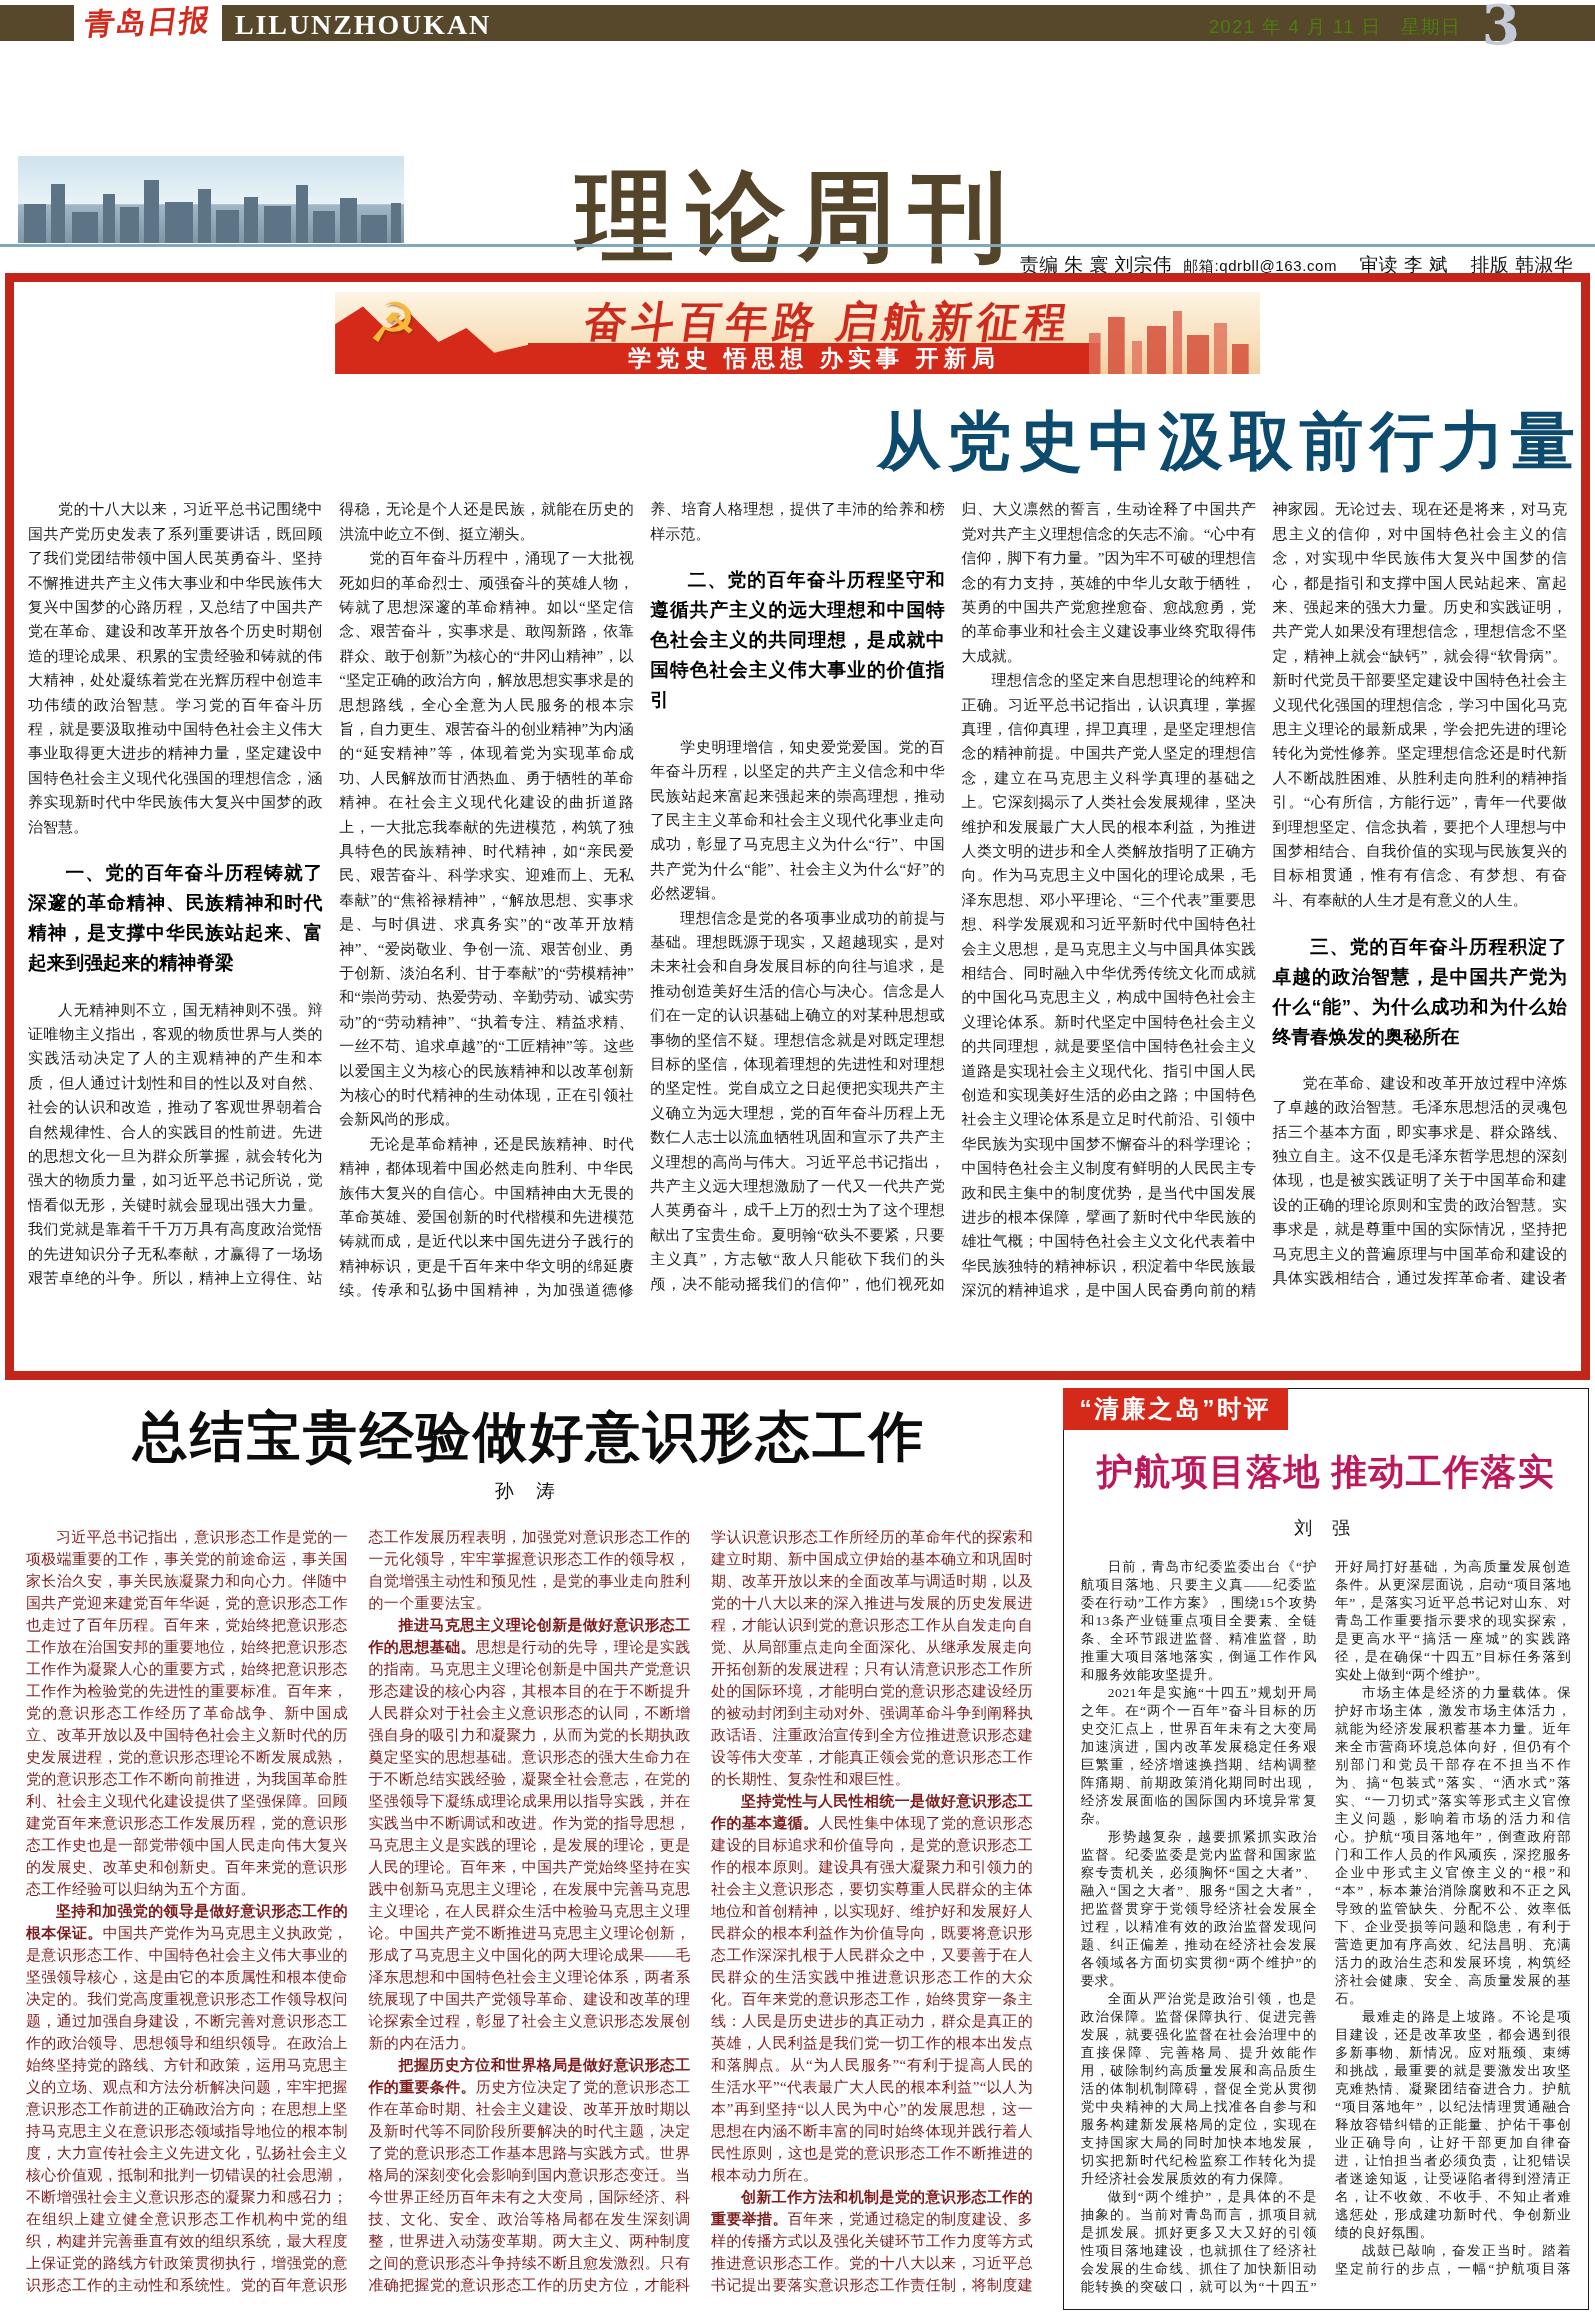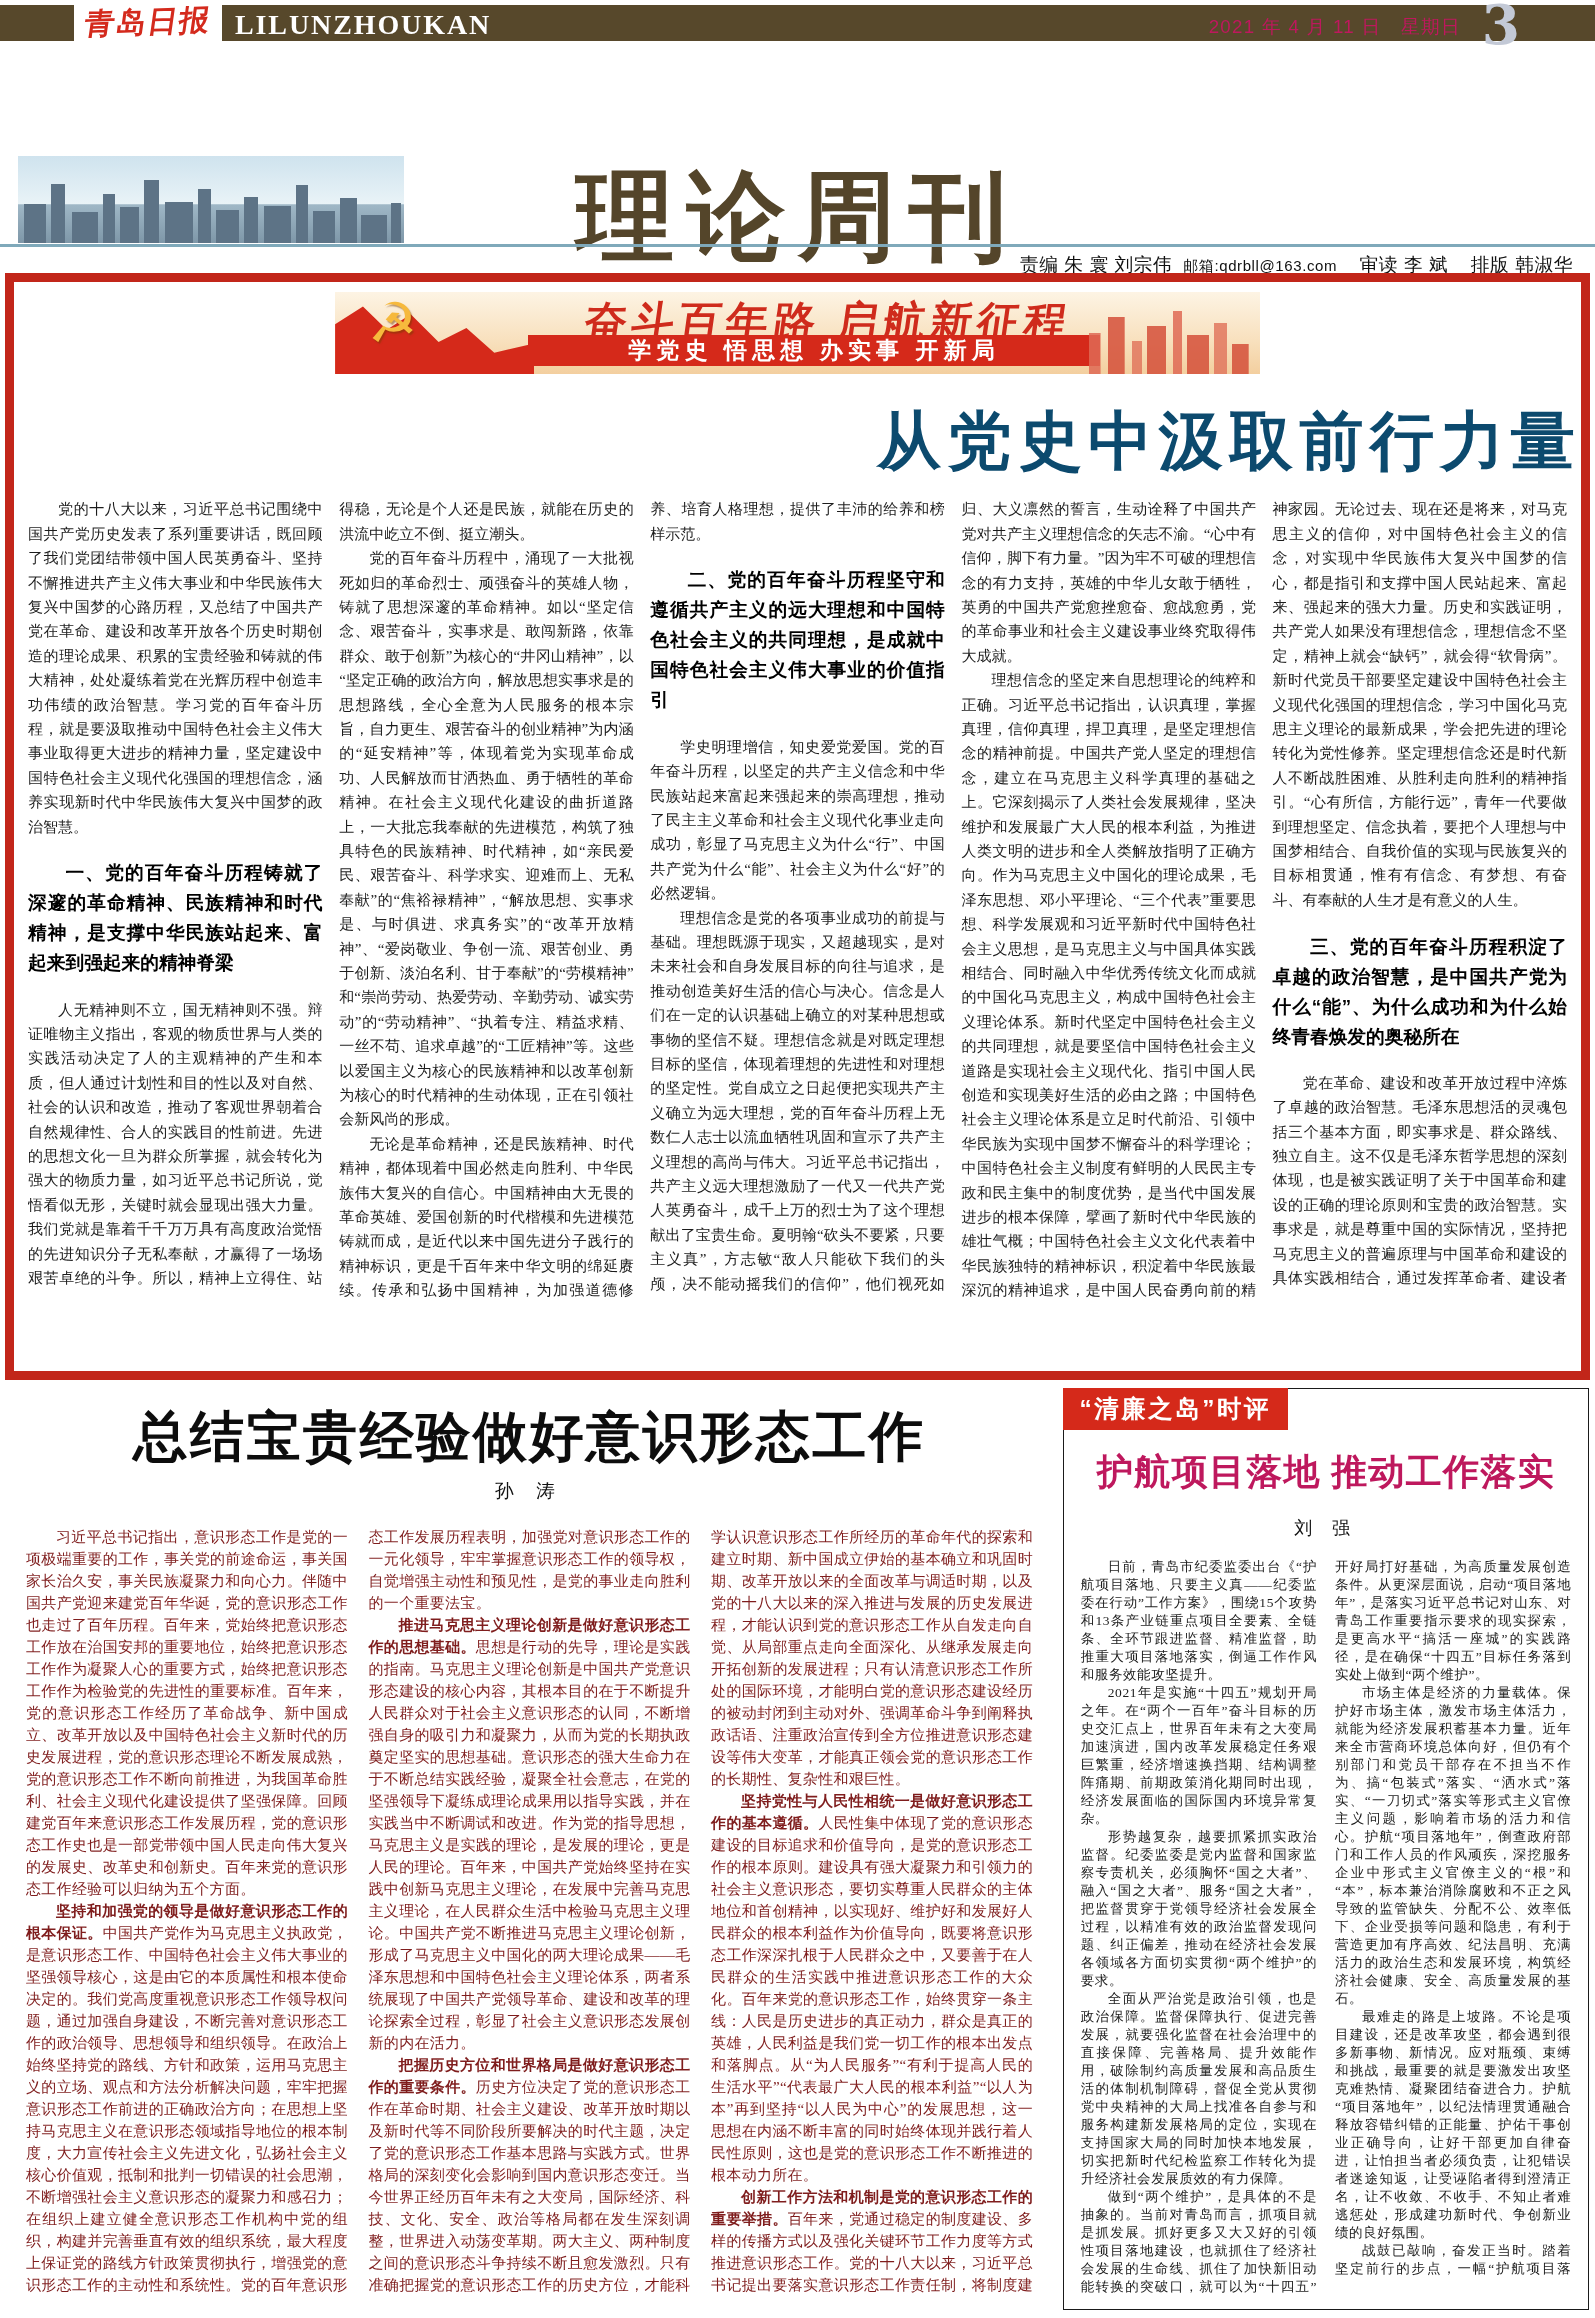--- a/index.html
+++ b/index.html
@@ -7,21 +7,21 @@
         font-family:"Liberation Serif", serif;color:#111;overflow:hidden;}
 
   
   .topbar{position:absolute;left:0;top:5.1px;width:100%;height:36px;background:#57482b;}
   .logo-panel{position:absolute;left:74px;top:0;width:148px;height:44px;background:#fff;
               display:flex;align-items:center;justify-content:center;z-index:2;}
   .paper-logo{font-size:30px;font-weight:bold;color:#d42a1d;transform:skewX(-10deg) rotate(-2deg);
               font-family:"Liberation Serif",serif;letter-spacing:1.3px;}
   .pinyin{position:absolute;left:235px;top:9px;color:#fff;font-size:28px;letter-spacing:1.9px;
           font-family:"Liberation Serif",serif;font-weight:bold;}
-  .issue-date{position:absolute;right:135px;top:14px;color:#be185d;font-size:18.7px;
+  .issue-date{position:absolute;right:135px;top:14px;color:#4d7c0f;font-size:18.7px;
               font-family:"Liberation Sans",sans-serif;letter-spacing:1.3px;}
   .page-num{position:absolute;right:76px;top:-2.6px;color:#c3c9d6;font-size:55px;
             font-family:"DejaVu Serif",serif;font-weight:bold;line-height:1;}
 
   
   .masthead{position:absolute;left:0;top:102px;width:100%;text-align:center;
             font-size:98px;font-weight:bold;color:#54452a;letter-spacing:13px;line-height:1;}
   .cityscape{position:absolute;left:18px;top:156px;width:386px;height:87px;
              background:linear-gradient(#cfe3ee 0%,#e9f3f7 55%,#9fb7c6 56%,#7e97a8 100%);
              overflow:hidden;}
@@ -39,21 +39,21 @@
            border:9px solid #c2261a;box-sizing:border-box;background:#fff;}
   .banner{position:relative;width:925px;height:82px;margin:10.3px auto 0;
           background:linear-gradient(180deg,#fdf4e4 0%,#f8e0bd 60%,#f3cf9f 100%);overflow:hidden;}
   .banner .wave{position:absolute;left:0;bottom:0;width:199px;height:77px;background:#d5291a;
                 clip-path:polygon(0 35%,14% 12%,26% 42%,38% 22%,52% 58%,66% 40%,80% 72%,100% 60%,100% 100%,0 100%);}
   .banner .emblem{position:absolute;left:33px;top:3.9px;font-size:55px;color:#f6b93d;
                   text-shadow:1.3px 1.9px 1.3px rgba(120,60,0,.5);line-height:1;}
   .banner .slogan{position:absolute;left:250px;top:1.3px;font-size:42px;font-weight:bold;color:#cf2b1c;
                   transform:skewX(-8deg);letter-spacing:5.1px;white-space:nowrap;
                   font-family:"Liberation Serif",serif;}
-  .banner .strip{position:absolute;left:193px;bottom:8px;width:572px;height:31px;background:#d5291a;
+  .banner .strip{position:absolute;left:193px;bottom:0;width:572px;height:31px;background:#d5291a;
                  color:#fff;font-family:"Liberation Sans",sans-serif;font-weight:bold;font-size:23px;
                  display:flex;align-items:center;justify-content:center;letter-spacing:5.1px;}
   .banner .skyline{position:absolute;right:2.6px;bottom:0;width:174px;height:67px;opacity:.85;
       background:
         linear-gradient(#e06a55,#e06a55) 5.1px 100%/11.6px 41px no-repeat,
         linear-gradient(#d5503a,#d5503a) 24.4px 100%/16.7px 57px no-repeat,
         linear-gradient(#e2785f,#e2785f) 48px 100%/10.3px 33px no-repeat,
         linear-gradient(#d5503a,#d5503a) 63px 100%/19.3px 48px no-repeat,
         linear-gradient(#e06a55,#e06a55) 89px 100%/9px 63px no-repeat,
         linear-gradient(#d5503a,#d5503a) 103px 100%/22px 39px no-repeat,

